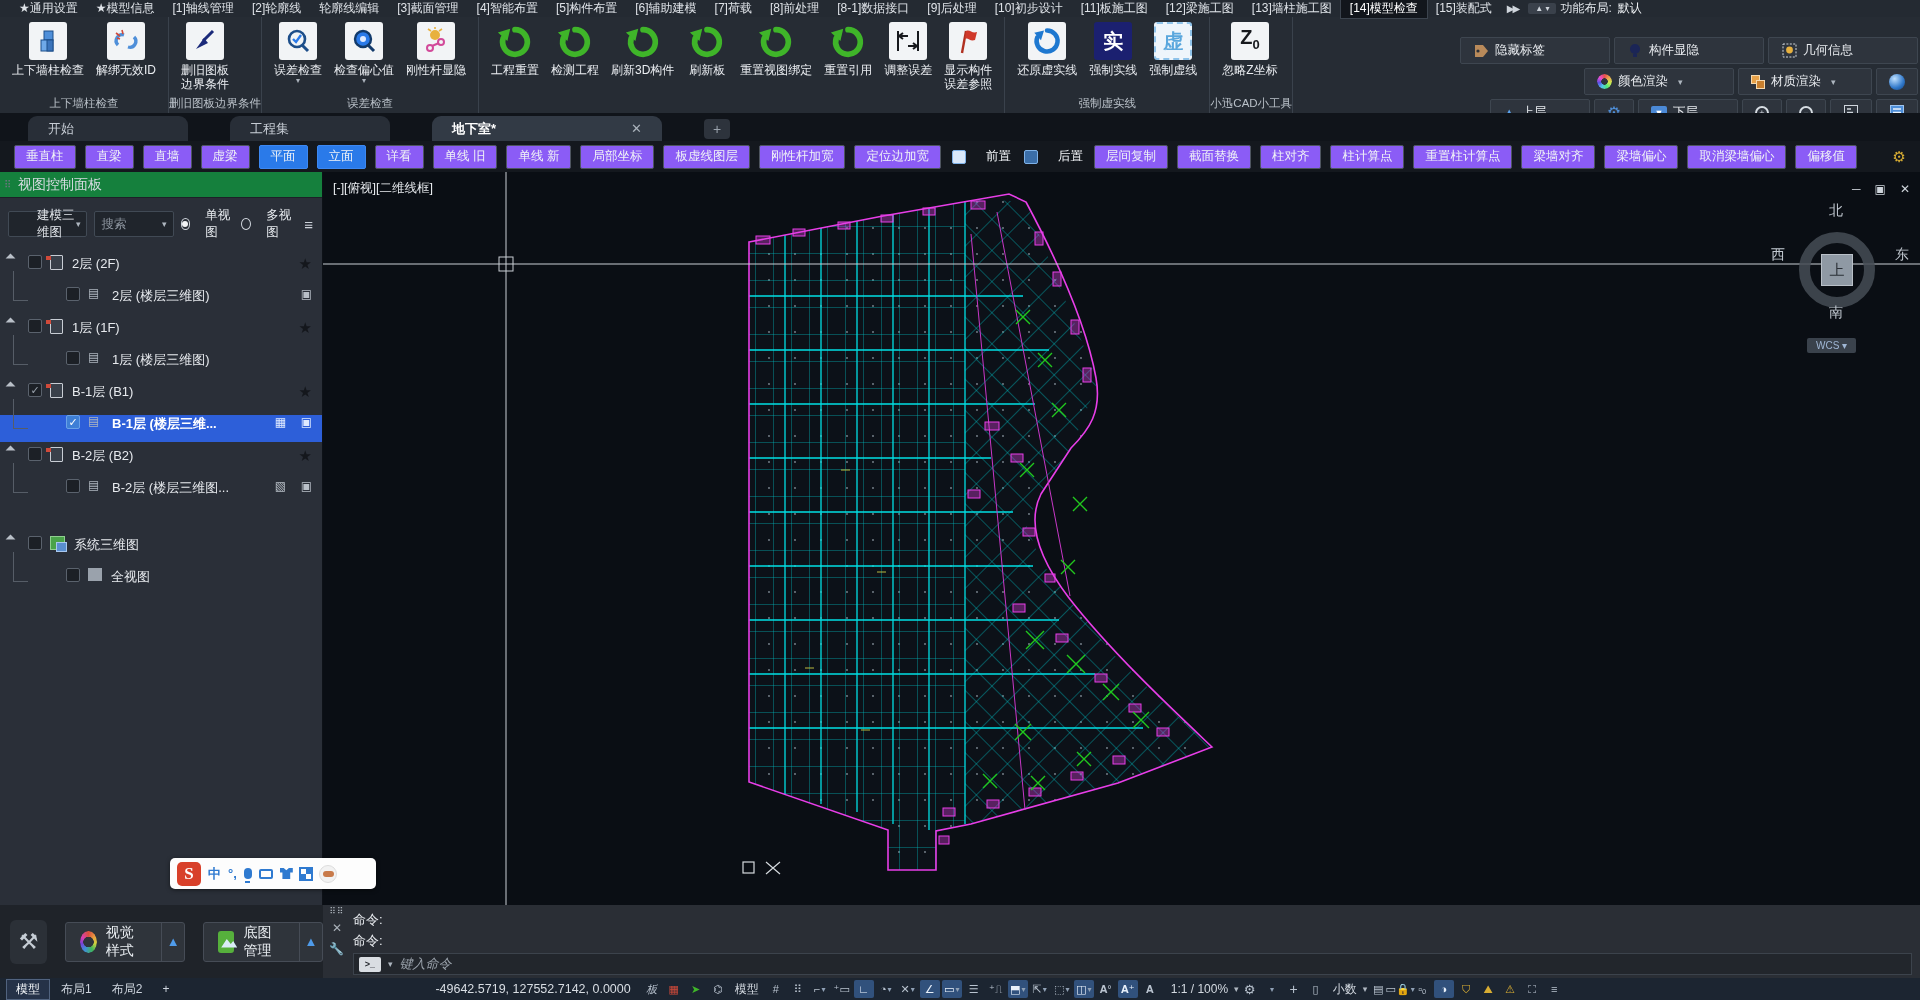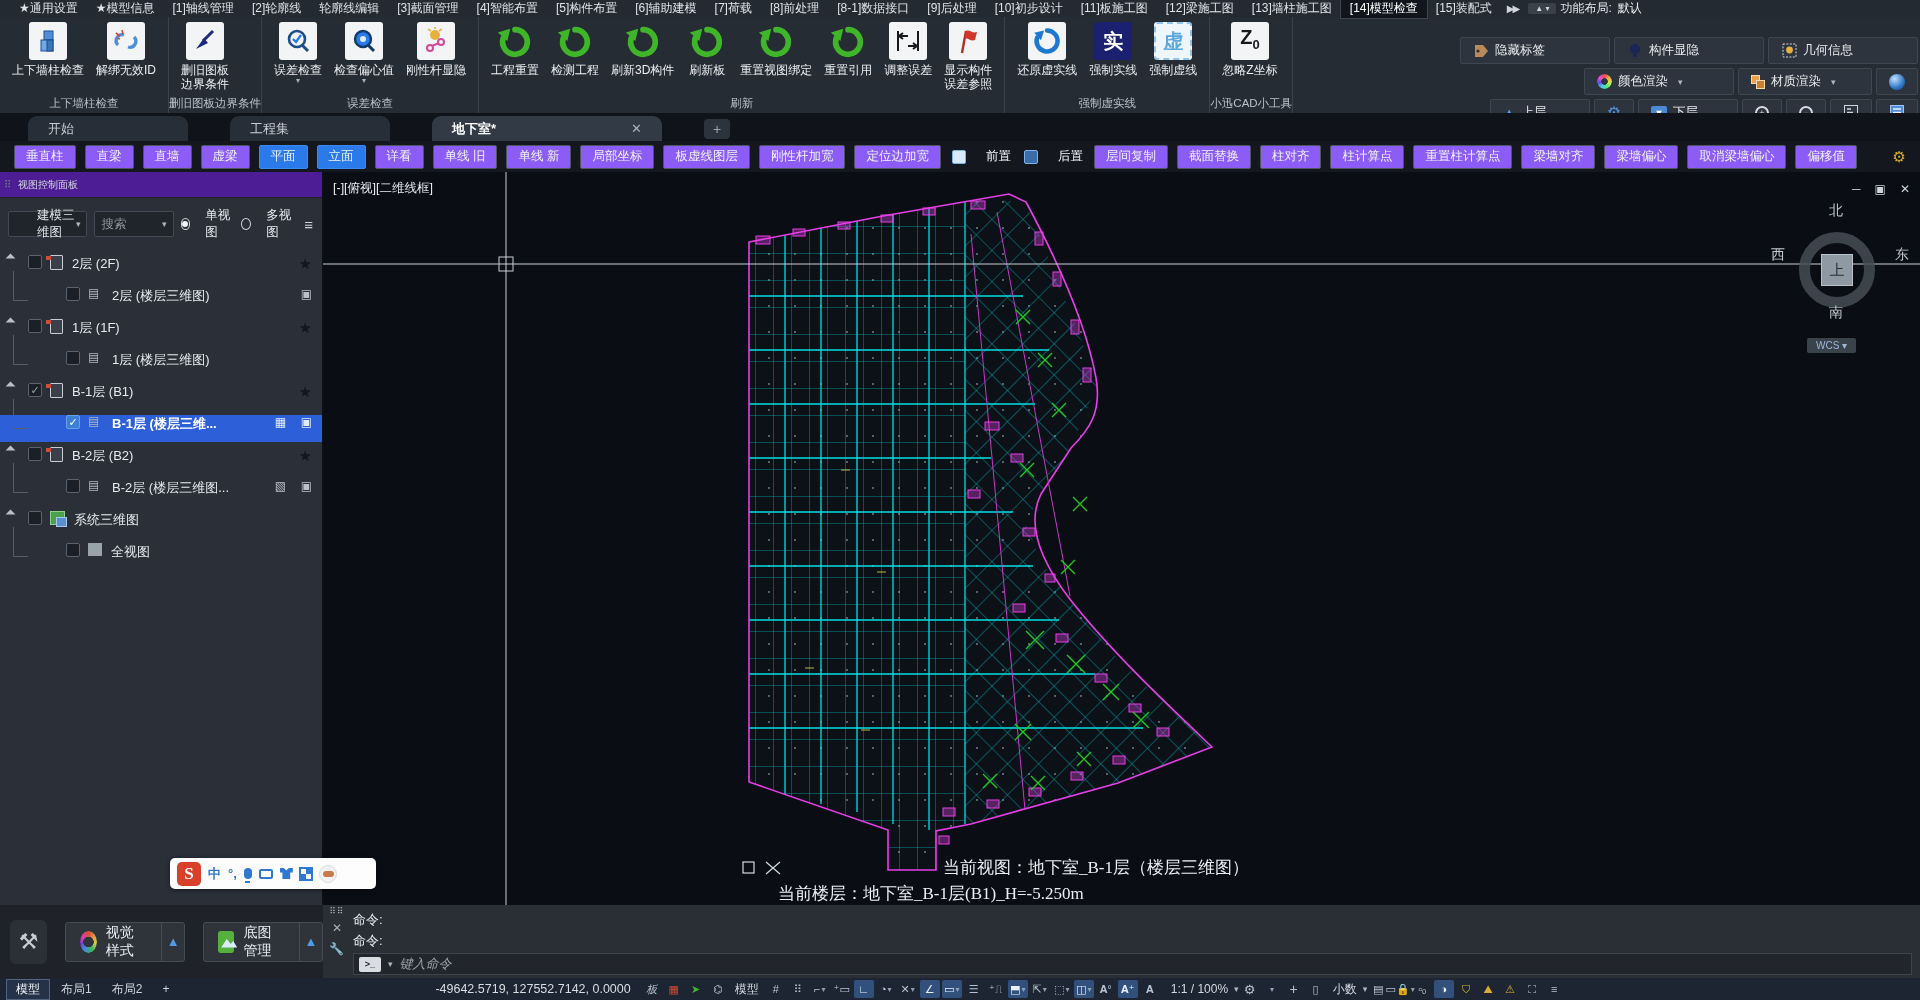--- a/index.html
+++ b/index.html
@@ -75,22 +75,22 @@
   .tbtn.on { background:#2a7ae9; border-color:#3c88f2; }
   .tbtn.flat { background:none; border:none; gap:20px; padding:0 2px; }
   .winic { width:14px; height:14px; border:1px solid #7fb2e8; background:#d9e8fa; border-radius:2px; display:inline-block; }
   .winic.dark { background:#3b6ea8; }
   .toolbar .gear { margin-left:auto; font-size:15px; color:#d8ad33; }
 
   
   .main { position:absolute; left:0; top:172px; width:1920px; height:733px; }
   .sidepanel { position:absolute; left:0; top:0; width:323px; height:733px; background:#2a2f38;
                border-right:1px solid #0d1117; }
-  .ptitle { height:26px; background:#4c1d95; border-bottom:1px solid #1d2128; display:flex; align-items:center;
-            font-size:10px; color:#d6dbe1; padding-left:18px; position:relative; }
+  .ptitle { height:26px; background:#15803d; border-bottom:1px solid #1d2128; display:flex; align-items:center;
+            font-size:14px; color:#d6dbe1; padding-left:18px; position:relative; }
   .ptitle::before { content:"⠿"; position:absolute; left:4px; color:#6d7681; font-size:10px; }
   .pcontrols { display:flex; align-items:center; gap:7px; padding:9px 8px 6px 8px; }
   .dropdown { height:26px; background:#20252c; border:1px solid #414a55; border-radius:2px;
               display:flex; align-items:center; justify-content:space-between; padding:0 6px; font-size:12.5px; color:#e2e6eb; }
   .dd-mode { width:88px;padding-left:28px; }
   .dd-search { width:92px; color:#8d959f; }
   .radio { display:flex; align-items:center; gap:15px; font-size:12.5px; color:#e6eaee; }
   .rdot { width:12px; height:12px; border:1px solid #cfd5dc; border-radius:50%; display:inline-flex; align-items:center; justify-content:center; }
   .rdot.sel::after { content:""; width:6px; height:6px; background:#f2f4f6; border-radius:50%; }
   .hamb { margin-left:2px; color:#cdd3da; font-size:15px; letter-spacing:1px; }
@@ -383,21 +383,20 @@
           <span class="tile">
             <svg width="28" height="28" viewBox="0 0 28 28">
                 <path d="M8 26 L12 4" stroke="#b03020" stroke-width="2.4"></path>
                 <path d="M12 4 C16 2 18 7 23 5 L21 13 C16 15 14 10 11 12 Z" fill="#d0382a"></path>
               </svg>
           </span>
           <span class="lbl">显示构件</span>
           <span class="lbl">误差参照</span>
         </div>
       </div>
-      <div class="rlabel">刷新</div>
     </div>
 
     <div class="rgroup">
       <div class="rbody">
         <div class="rbtn">
           <span class="tile">
             <svg width="30" height="30" viewBox="0 0 40 40">
                 <path d="M20 6 a14 14 0 1 1 -13 9" fill="none" stroke="#1e78d0" stroke-width="6" stroke-linecap="round"></path>
                 <path d="M3 9 L12 19 L16 6 Z" fill="#1e78d0"></path>
               </svg>
@@ -635,21 +634,21 @@
           <span>B-2层 (B2)</span>
           <span class="star">★</span>
         </div>
         <div class="trow lv1">
           <span class="cb"></span>
           <span class="vicon">▤</span>
           <span>B-2层 (楼层三维图...</span>
           <span class="rowic2">▧</span>
           <span class="rowic">▣</span>
         </div>
-        <div class="trow lv0" style="margin-top:5px;">
+        <div class="trow lv0" style="margin-top:30px;">
           <span class="exp"></span>
           <span class="cb"></span>
           <span class="sysicon"></span>
           <span>系统三维图</span>
         </div>
         <div class="trow lv1">
           <span class="cb"></span>
           <span class="allicon"></span>
           <span>全视图</span>
         </div>
@@ -759,24 +758,20 @@
       <div class="compass">
         <div class="ring"></div>
         <div class="cube">上</div>
         <div class="n">北</div>
         <div class="w">西</div>
         <div class="e">东</div>
         <div class="s">南</div>
         <div class="wcs"><span>WCS</span> ▾</div>
       </div>
 
-      <div class="plan-texts">
-        <div>当前视图：地下室_B-1层（楼层三维图）</div>
-        <div>当前楼层：地下室_B-1层(B1)_H=-5.250m</div>
-      </div>
     </div>
   </div>
 
   <div class="imebar">
     <span class="slogo">S</span>
     <span class="imeic">中</span>
     <span class="imeic">°,</span>
     <span class="mic"></span>
     <span class="kbd"></span>
     <span class="shirt"></span>

